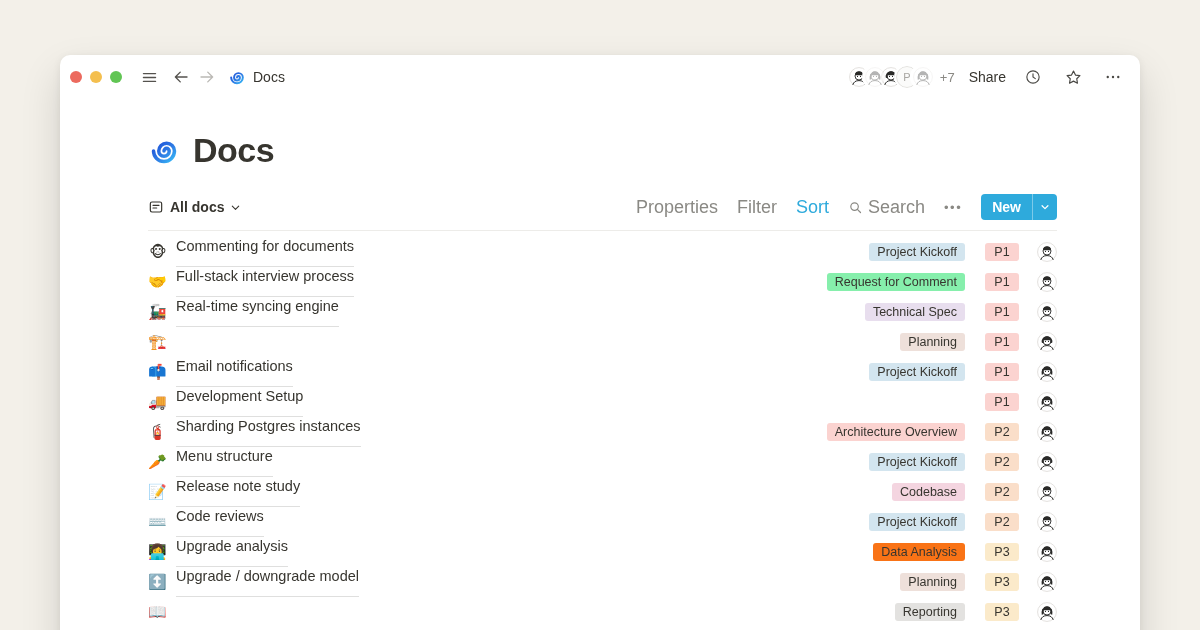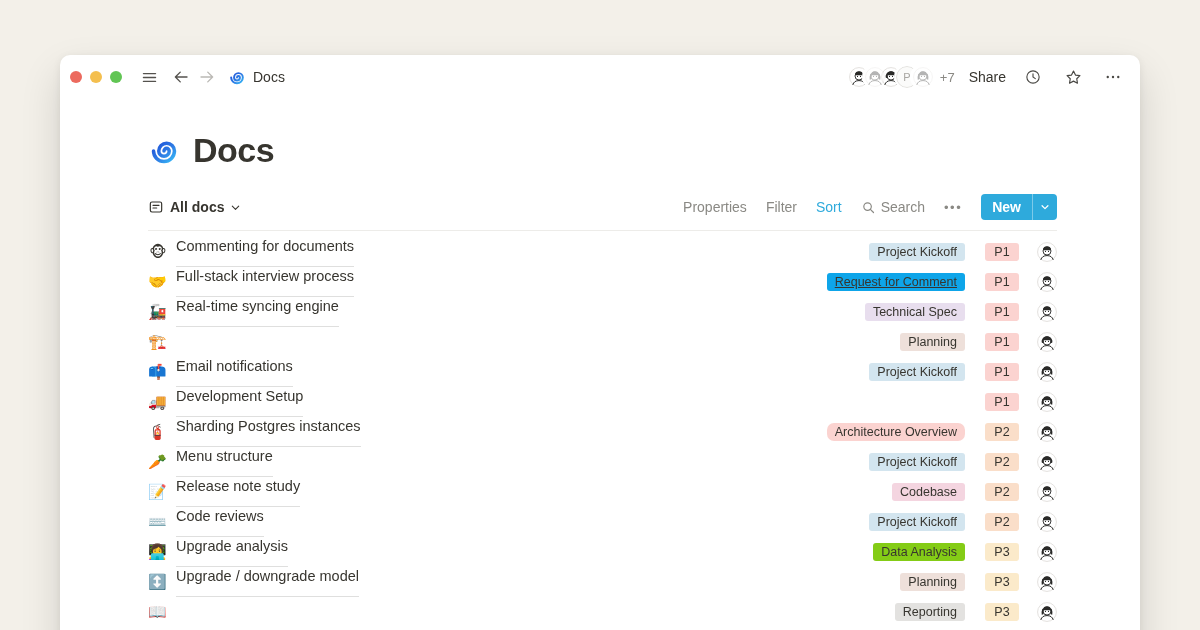--- a/index.html
+++ b/index.html
@@ -39,21 +39,21 @@
           font-family:inherit; }
   .faded svg{ opacity:.35; }
   
   .content{ padding:0 83px 0 88px; }
   .page-head{ display:flex; align-items:center; gap:13px; margin-top:32px; }
   .page-title{ font-size:34px; font-weight:700; letter-spacing:-.5px; color:#37352F; }
   .viewbar{ margin-top:24px; display:flex; align-items:center; }
   .view-switch{ display:flex; align-items:center; gap:6px; background:none; border:none;
       font-family:Liberation Sans, sans-serif; font-size:14px; font-weight:600; color:#37352F; cursor:pointer; }
   .vb-right{ margin-left:auto; display:flex; align-items:center; gap:19px; }
-  .vb-item{ background:none; border:none; font-family:inherit; font-size:14px; color:#8A8984; cursor:pointer;
+  .vb-item{ background:none; border:none; font-family:inherit; font-size:18px; color:#8A8984; cursor:pointer;
       display:flex; align-items:center; gap:5px; }
   .vb-item.accent{ color:var(--accent,#2EAADC); }
   .vb-dots{ letter-spacing:1.5px; font-size:13px; }
   .new-btn{ display:flex; align-items:stretch; background:var(--accent,#2EAADC); border:none; border-radius:4px;
       color:#fff; cursor:pointer; font-family:inherit; overflow:hidden; height:26px; }
   .new-main{ padding:0 11px; font-size:14px; font-weight:600; display:flex; align-items:center; }
   .new-divider{ width:1px; background:rgba(255,255,255,.38); }
   .new-chev{ padding:0 7px; display:flex; align-items:center; }
   .divider{ height:1px; background:#EDECE9; margin-top:10px; }
   
@@ -257,21 +257,21 @@
             <svg class="av">
               <use href="#av-m"></use>
             </svg>
           </span>
   </div>
 
   <div class="row">
     <span class="row-emoji">🤝</span>
     <span class="row-title">Full-stack interview process</span>
     <span class="row-spacer"></span>
-    <span class="tag" style="background: #0ea5e9; text-decoration: underline;">Request for Comment</span>
+    <span class="tag" style="background: #86efac;">Request for Comment</span>
     <span class="pcol">
             <span class="pbadge" style="background: rgb(251, 211, 208);">P1</span>
           </span>
     <span class="acol">
             <svg class="av">
               <use href="#av-m"></use>
             </svg>
           </span>
   </div>
 
@@ -331,21 +331,21 @@
             <svg class="av">
               <use href="#av-w"></use>
             </svg>
           </span>
   </div>
 
   <div class="row">
     <span class="row-emoji">🧯</span>
     <span class="row-title">Sharding Postgres instances</span>
     <span class="row-spacer"></span>
-    <span class="tag" style="background: rgb(251, 211, 208); border-radius: 7px;">Architecture Overview</span>
+    <span class="tag" style="background: rgb(251, 211, 208);">Architecture Overview</span>
     <span class="pcol">
             <span class="pbadge" style="background: rgb(250, 222, 201);">P2</span>
           </span>
     <span class="acol">
             <svg class="av">
               <use href="#av-w"></use>
             </svg>
           </span>
   </div>
 
@@ -391,21 +391,21 @@
             <svg class="av">
               <use href="#av-m"></use>
             </svg>
           </span>
   </div>
 
   <div class="row">
     <span class="row-emoji">👩‍💻</span>
     <span class="row-title">Upgrade analysis</span>
     <span class="row-spacer"></span>
-    <span class="tag" style="background: #84cc16;">Data Analysis</span>
+    <span class="tag" style="background: #f97316;">Data Analysis</span>
     <span class="pcol">
             <span class="pbadge" style="background: rgb(251, 234, 202);">P3</span>
           </span>
     <span class="acol">
             <svg class="av">
               <use href="#av-w"></use>
             </svg>
           </span>
   </div>
 

